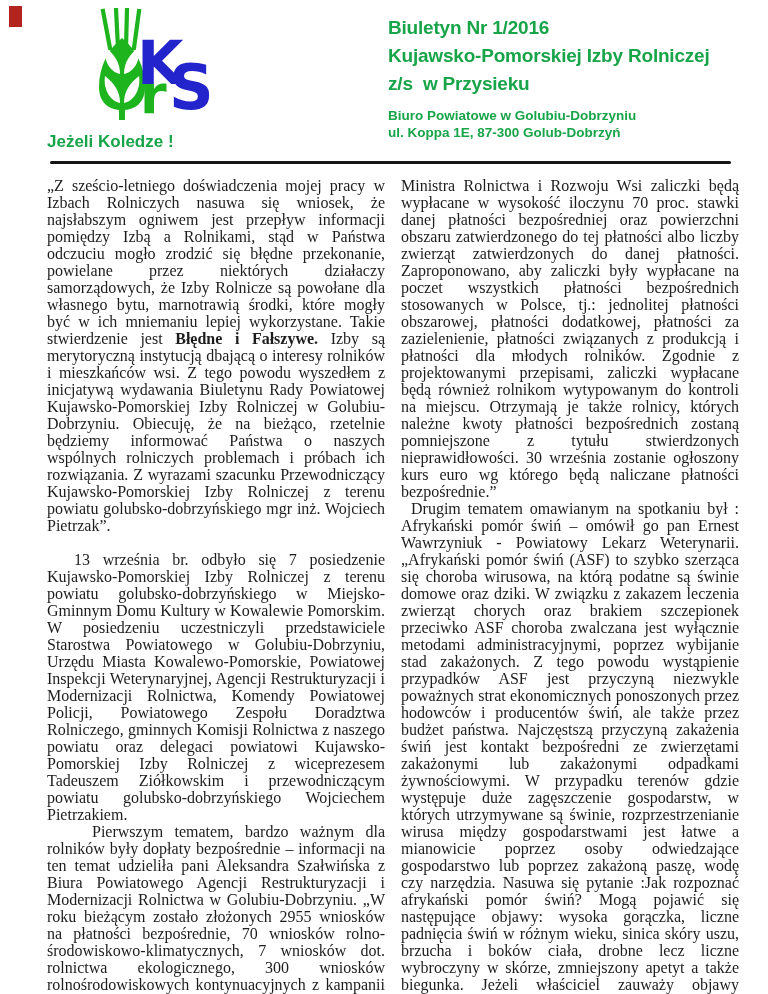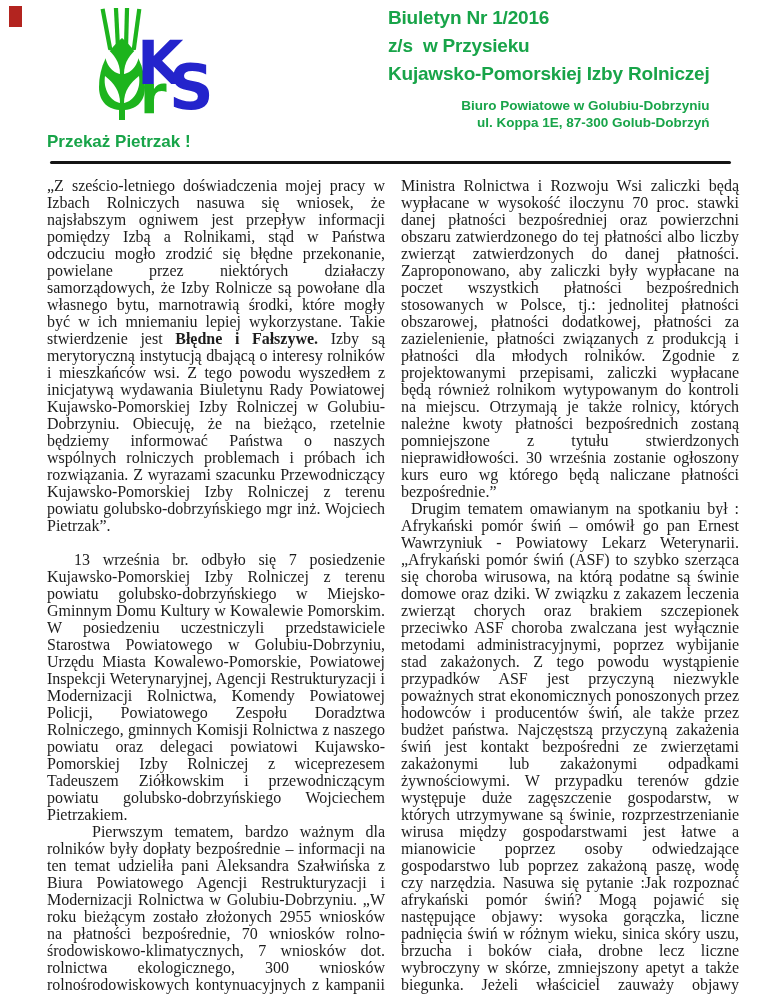--- a/index.html
+++ b/index.html
@@ -4,28 +4,28 @@
 <style>
   html,body { margin:0; padding:0; background:#888; }
   .page {
     position:relative; width:768px; height:994px; margin:0 auto;
     background:#ffffff; overflow:hidden;
     font-family:"Liberation Serif", serif;
   }
   .red-marker{ position:absolute; left:9px; top:6px; width:13px; height:21px;
     background:var(--red-marker,#b3241f); }
   .logo{ position:absolute; left:93px; top:8px; width:120px; height:112px; }
-  .masthead{ position:absolute; left:388px; top:4px; }
+  .masthead{ position:absolute; left:388px; top:14px; }
   .title-line{
     font-family:"Liberation Sans", sans-serif; font-weight:bold;
     font-size:19px; line-height:28px; color:var(--accent-green,#18a449);
     letter-spacing:-0.2px; white-space:nowrap;
   }
   .keep-spaces{ white-space:pre; }
-  .office-block{ margin-top:9px;text-align:right; }
+  .office-block{ margin-top:9px; }
   .office-line{
     font-family:"Liberation Sans", sans-serif; font-weight:bold;
     font-size:13.5px; line-height:17px; color:var(--accent-green,#18a449);
     white-space:nowrap;
   }
   .pass-along{
     position:absolute; left:47px; top:132px;
     font-family:"Liberation Sans", sans-serif; font-weight:bold;
     font-size:17px; color:var(--accent-green,#18a449);
   }
@@ -71,29 +71,29 @@
     </g>
     <g font-family="DejaVu Sans, sans-serif" font-weight="bold">
       <text x="44" y="76" font-size="60" fill="var(--logo-blue,#2424cc)">K</text>
       <text x="47" y="105" font-size="54" fill="var(--logo-green,#1db41d)">r</text>
       <text x="76" y="101" font-size="62" fill="var(--logo-blue,#2424cc)">S</text>
     </g>
   </svg>
 
   <div class="masthead">
     <div class="title-line">Biuletyn Nr 1/2016</div>
+    <div class="title-line">Kujawsko-Pomorskiej Izby Rolniczej</div>
     <div class="title-line keep-spaces">z/s  w Przysieku</div>
-    <div class="title-line">Kujawsko-Pomorskiej Izby Rolniczej</div>
     <div class="office-block">
       <div class="office-line">Biuro Powiatowe w Golubiu-Dobrzyniu</div>
       <div class="office-line">ul. Koppa 1E, 87-300 Golub-Dobrzyń</div>
     </div>
   </div>
 
-  <div class="pass-along">Przekaż Pietrzak !</div>
+  <div class="pass-along">Jeżeli Koledze !</div>
 
   <div class="divider"></div>
 
   <main class="columns">
     <section class="col">
       <p class="para after-gap"><span>„Z sześcio-letniego doświadczenia mojej pracy w Izbach Rolniczych nasuwa się wniosek, że najsłabszym ogniwem jest przepływ informacji pomiędzy Izbą a Rolnikami, stąd w Państwa odczuciu mogło zrodzić się błędne przekonanie, powielane przez niektórych działaczy samorządowych, że Izby Rolnicze są powołane dla własnego bytu, marnotrawią środki, które mogły być w ich mniemaniu lepiej wykorzystane. Takie stwierdzenie jest </span><b>Błędne i Fałszywe.</b><span> Izby są merytoryczną instytucją dbającą o interesy rolników i mieszkańców wsi. Z tego powodu wyszedłem z inicjatywą wydawania Biuletynu Rady Powiatowej Kujawsko-Pomorskiej Izby Rolniczej w Golubiu-Dobrzyniu. Obiecuję, że na bieżąco, rzetelnie będziemy informować Państwa o naszych wspólnych rolniczych problemach i próbach ich rozwiązania. Z wyrazami szacunku Przewodniczący Kujawsko-Pomorskiej Izby Rolniczej z terenu powiatu golubsko-dobrzyńskiego mgr inż. Wojciech Pietrzak”.</span></p>
       <p class="para indent-md">13 września br. odbyło się 7 posiedzenie Kujawsko-Pomorskiej Izby Rolniczej z terenu powiatu golubsko-dobrzyńskiego w Miejsko-Gminnym Domu Kultury w Kowalewie Pomorskim. W posiedzeniu uczestniczyli przedstawiciele Starostwa Powiatowego w Golubiu-Dobrzyniu, Urzędu Miasta Kowalewo-Pomorskie, Powiatowej Inspekcji Weterynaryjnej, Agencji Restrukturyzacji i Modernizacji Rolnictwa, Komendy Powiatowej Policji, Powiatowego Zespołu Doradztwa Rolniczego, gminnych Komisji Rolnictwa z naszego powiatu oraz delegaci powiatowi Kujawsko-Pomorskiej Izby Rolniczej z wiceprezesem Tadeuszem Ziółkowskim i przewodniczącym powiatu golubsko-dobrzyńskiego Wojciechem Pietrzakiem.</p>
       <p class="para indent-lg">Pierwszym tematem, bardzo ważnym dla rolników były dopłaty bezpośrednie – informacji na ten temat udzieliła pani Aleksandra Szałwińska z Biura Powiatowego Agencji Restrukturyzacji i Modernizacji Rolnictwa w Golubiu-Dobrzyniu. „W roku bieżącym zostało złożonych 2955 wniosków na płatności bezpośrednie, 70 wniosków rolno-środowiskowo-klimatycznych, 7 wniosków dot. rolnictwa ekologicznego, 300 wniosków rolnośrodowiskowych kontynuacyjnych z kampanii 2007-2013, na młodego rolnika zostały złożone 22 wnioski z czego jeden został przekazany do innego powiatu a 17 oczekuje na pozytywne decyzje, na zalesianie złożono 5 wniosków.” Pani Szałwińska poinformowała ,że „od 17 października do 30 listopada 2016 r. wypłacane będą zaliczki na poczet płatności bezpośrednich. Uruchomienie wypłaty zaliczek ma na celu złagodzenie trudnej sytuacji na rynkach rolnych. Zgodnie z projektem rozporządzenia</p>
     </section>
     <section class="col">

